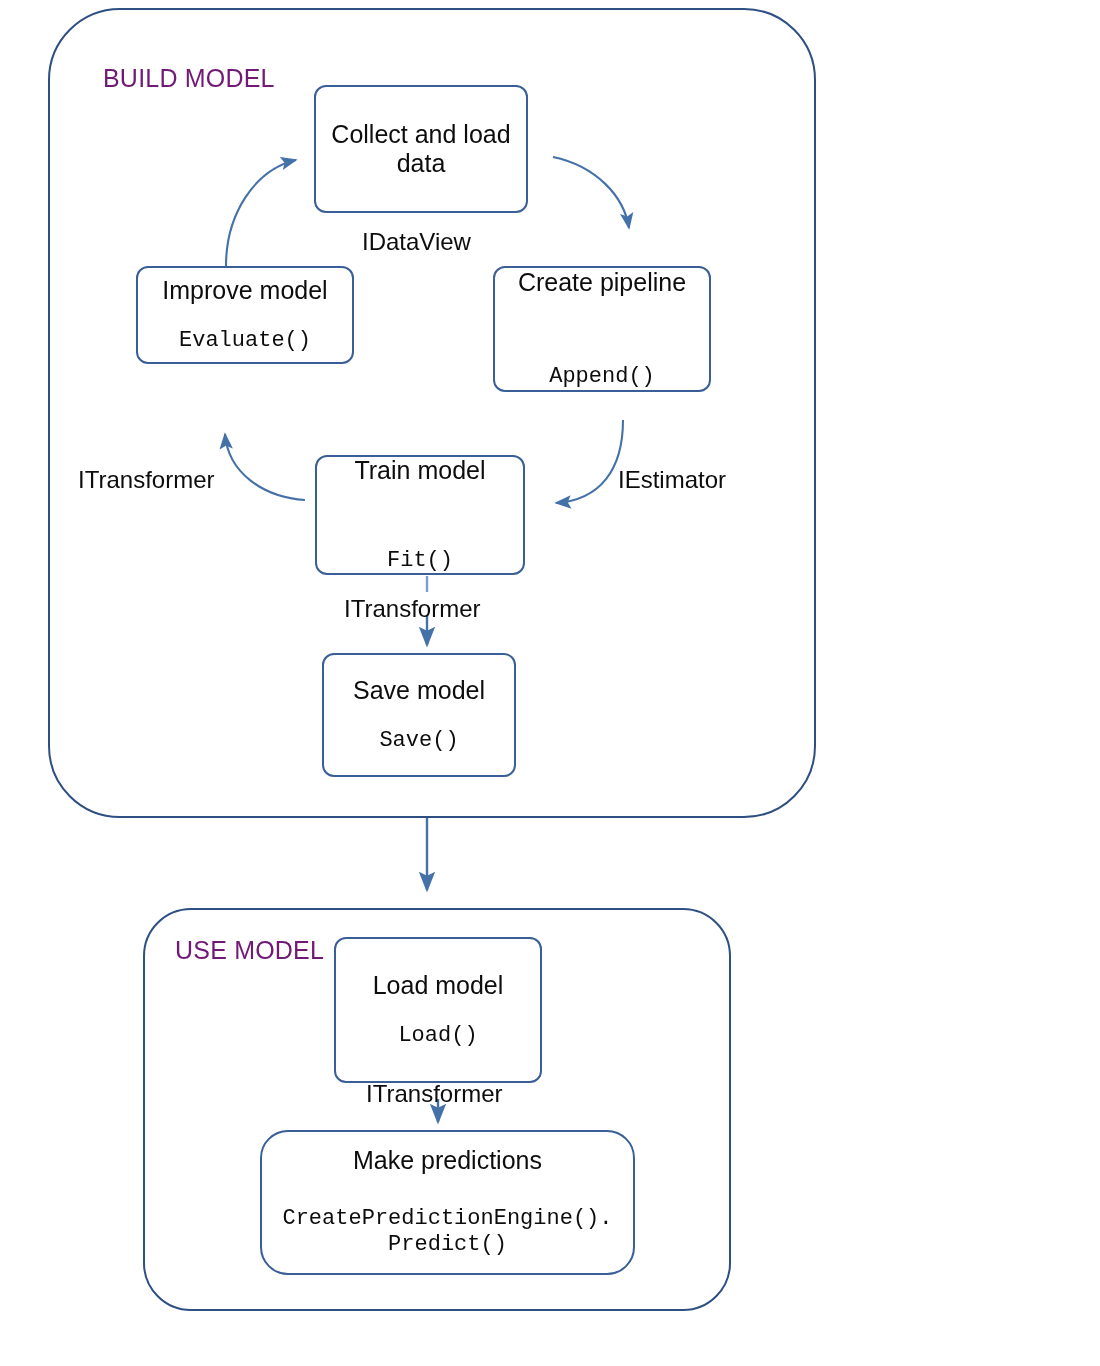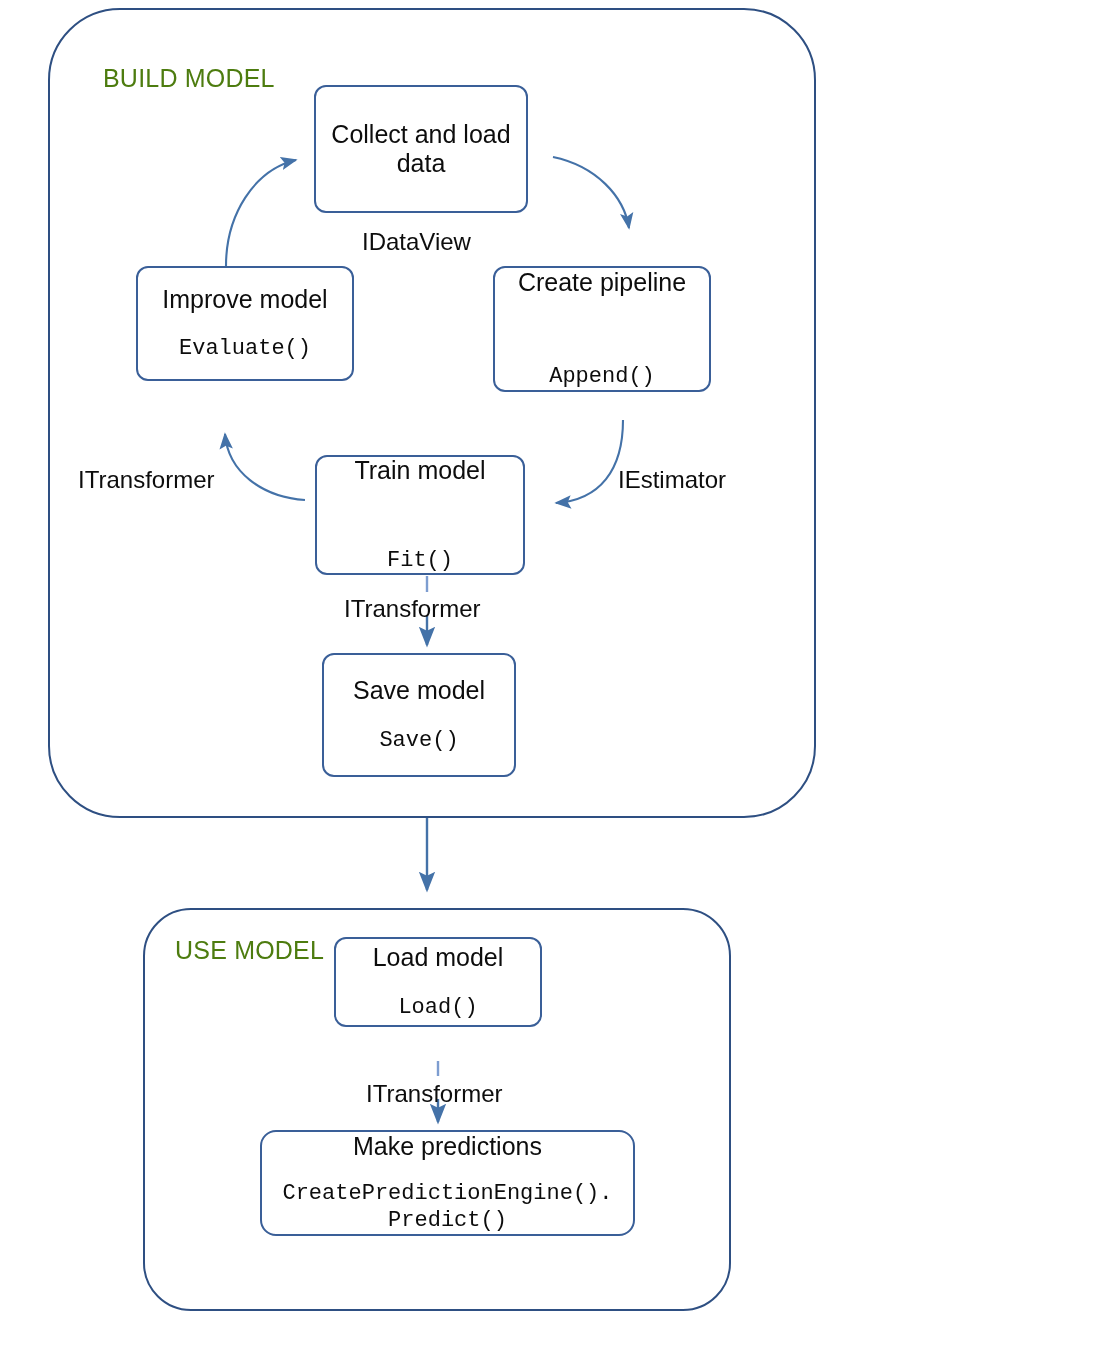--- a/index.html
+++ b/index.html
@@ -41,21 +41,21 @@
   #use-group {
     left: 143px;
     top: 908px;
     width: 588px;
     height: 403px;
     border-radius: 48px;
   }
   .group-label {
     position: absolute;
     font-size: 25px;
-    color: #4d7c0f;
+    color: #701a75;
     letter-spacing: 0.2px;
     white-space: nowrap;
   }
   #build-label { left: 103px; top: 64px; }
   #use-label   { left: 175px; top: 936px; }
 
   
   .step-box {
     position: absolute;
     border: 2.2px solid #3a5f98;
@@ -79,26 +79,26 @@
     font-family: "Liberation Mono", "DejaVu Sans Mono", monospace;
     font-size: 22px;
     color: #0d0d0d;
     line-height: 1.2;
     white-space: pre-line;
   }
   .gap-sm { height: 22px; }
   .gap-md { height: 30px; }
 
   #box-collect  { left: 314px; top: 85px;   width: 214px; height: 128px; }
-  #box-improve  { left: 136px; top: 266px;  width: 218px; height: 115px; }
+  #box-improve  { left: 136px; top: 266px;  width: 218px; height: 98px; }
   #box-pipeline { left: 493px; top: 266px;  width: 218px; height: 126px; justify-content: space-between; }
   #box-train    { left: 315px; top: 455px;  width: 210px; height: 120px; gap: 31px; }
   #box-save     { left: 322px; top: 653px;  width: 194px; height: 124px; }
-  #box-load     { left: 334px; top: 937px;  width: 208px; height: 90px; }
-  #box-predict  { left: 260px; top: 1130px; width: 375px; height: 106px; border-radius: 16px; }
+  #box-load     { left: 334px; top: 937px;  width: 208px; height: 146px; }
+  #box-predict  { left: 260px; top: 1130px; width: 375px; height: 145px; border-radius: 28px; }
 
   
   .edge-label {
     position: absolute;
     font-family: Liberation Sans, sans-serif;
     font-size: 24px;
     color: #0d0d0d;
     white-space: nowrap;
   }
   #lbl-idataview   { left: 362px; top: 228px; }

